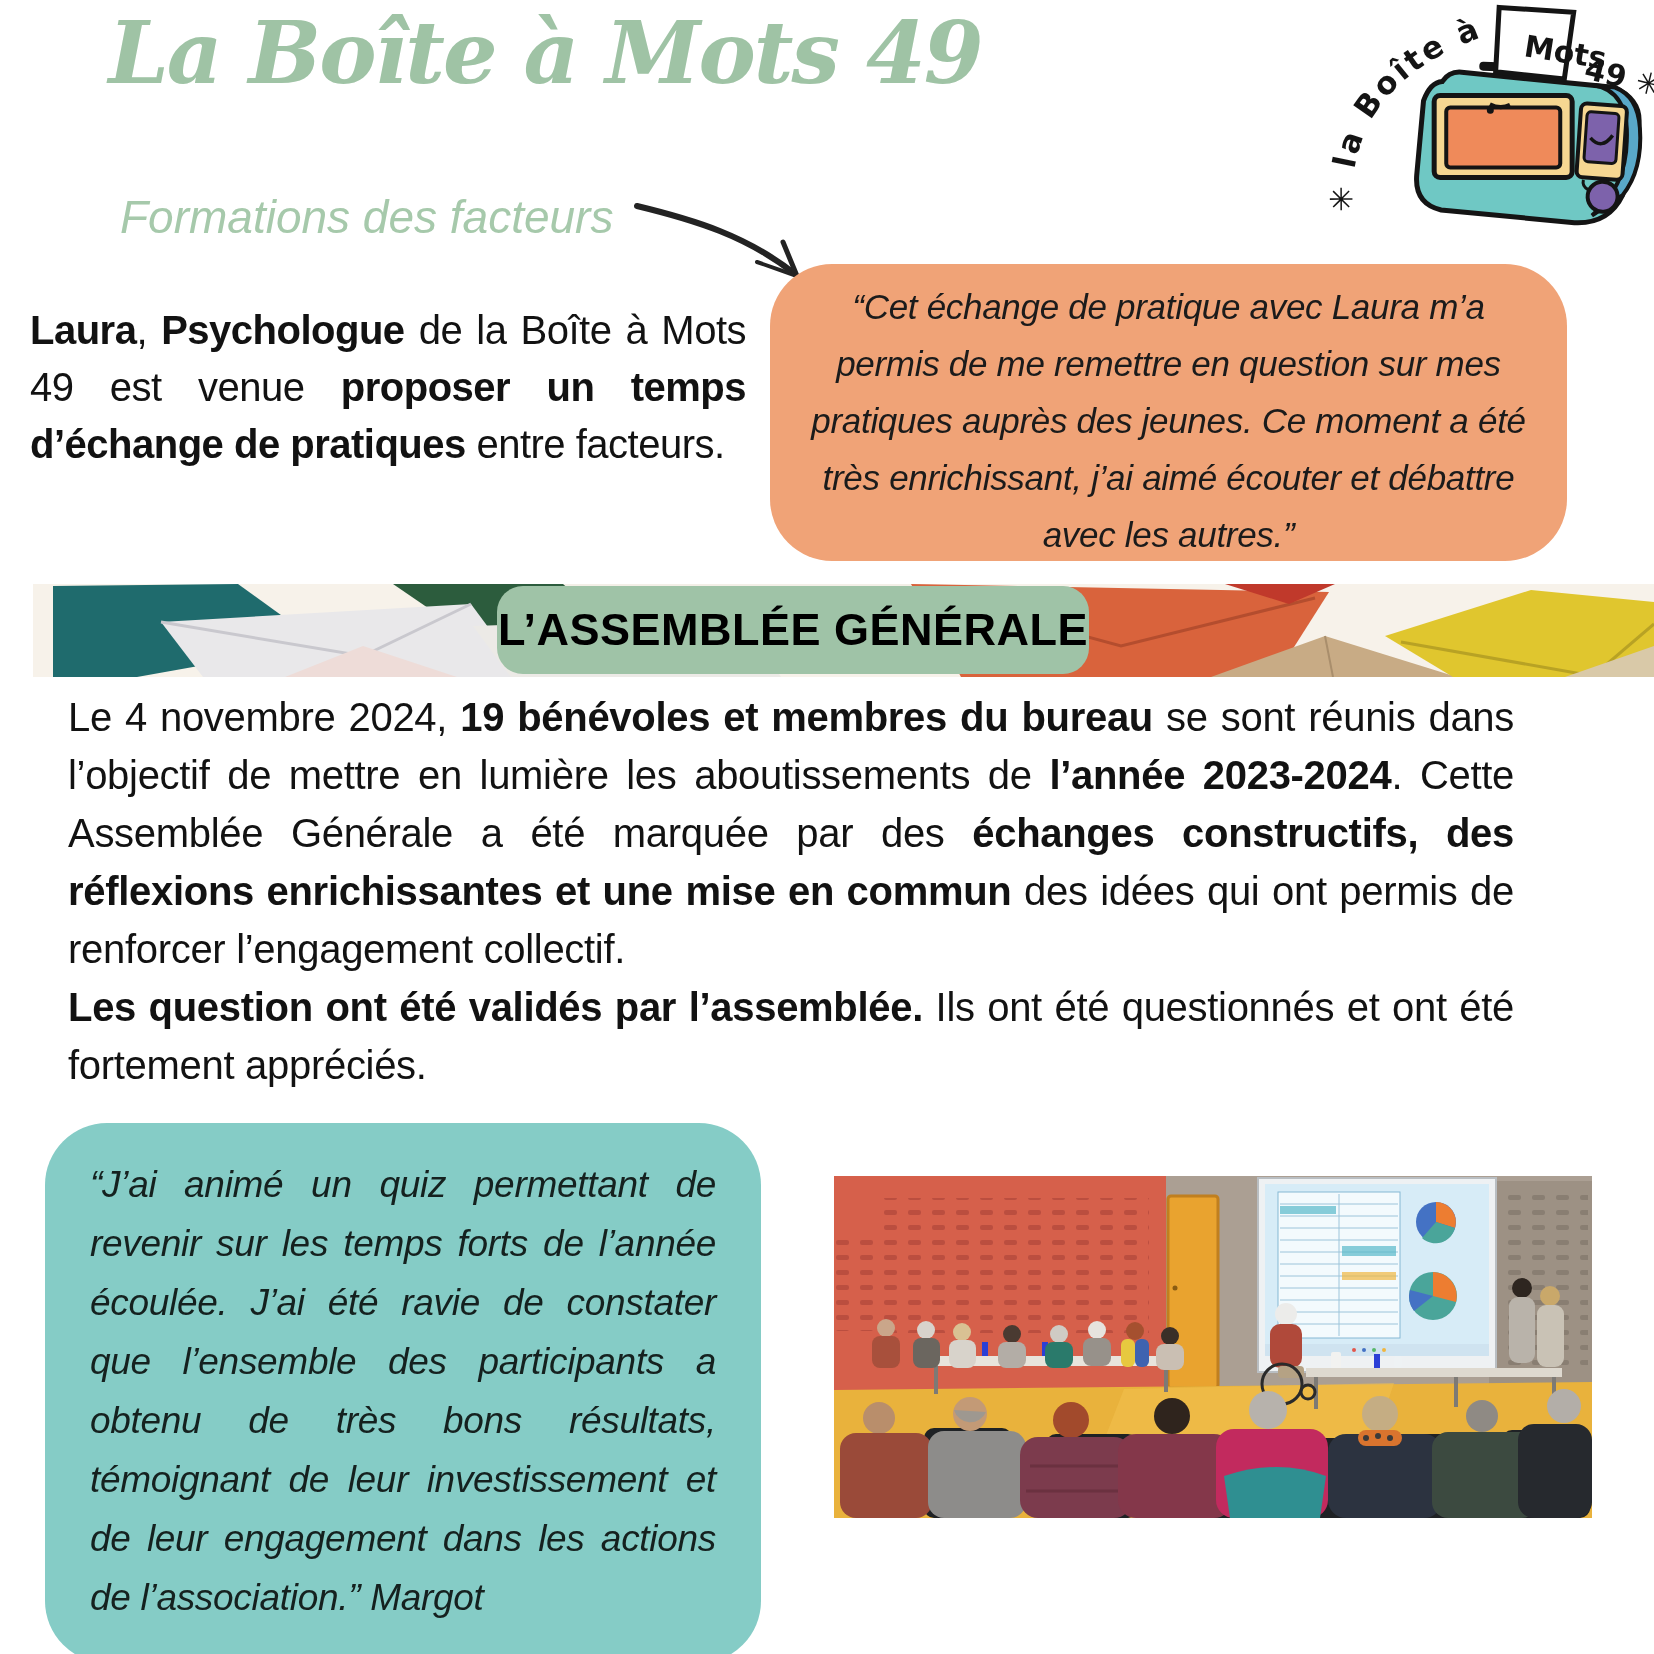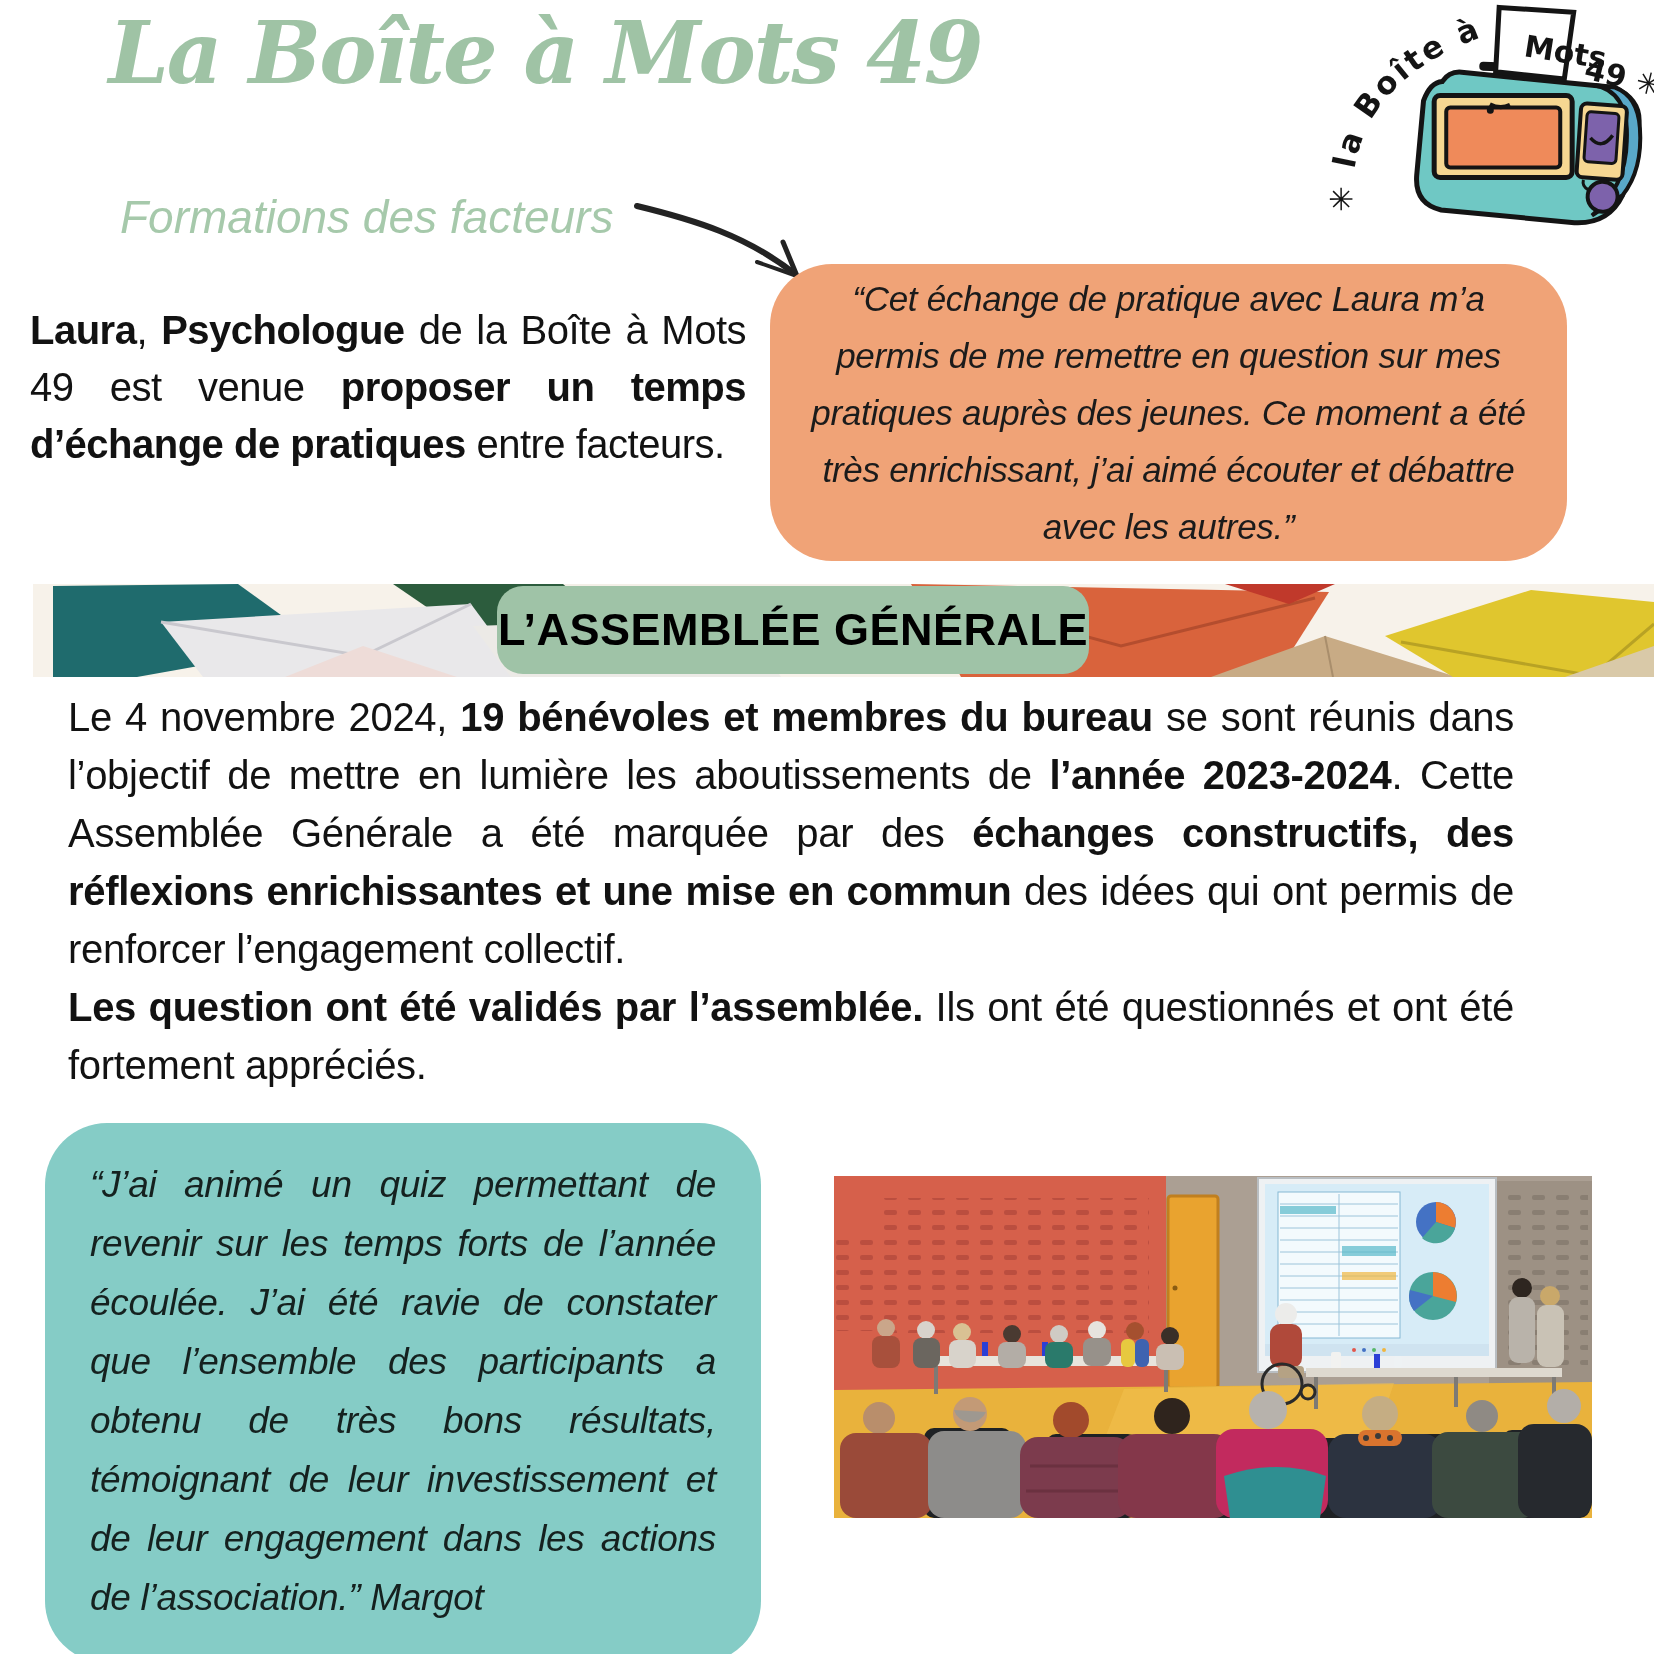--- a/index.html
+++ b/index.html
@@ -27,21 +27,21 @@
   .arrow{position:absolute;left:625px;top:192px;width:200px;height:100px;}
   .intro{
     position:absolute;left:30px;top:302px;width:716px;
     font-size:40px;line-height:57px;letter-spacing:-0.5px;
     text-align:justify;color:#121212;
   }
   .b{font-weight:bold;}
   .orange-box{
     position:absolute;left:770px;top:264px;width:797px;height:297px;
     background:var(--orange_bubble);border-radius:62px;
-    display:flex;align-items:center;justify-content:center;
+    display:flex;justify-content:center;
     box-sizing:border-box;padding:14px 38px;
   }
   .orange-box p{
     margin:0;font-size:35px;font-style:italic;line-height:57px;
     text-align:center;color:#1b1b1b;letter-spacing:-0.3px;
   }
   
   .banner{position:absolute;left:33px;top:584px;width:1621px;height:93px;}
   .banner svg{position:absolute;left:0;top:0;}
   .banner-label{

